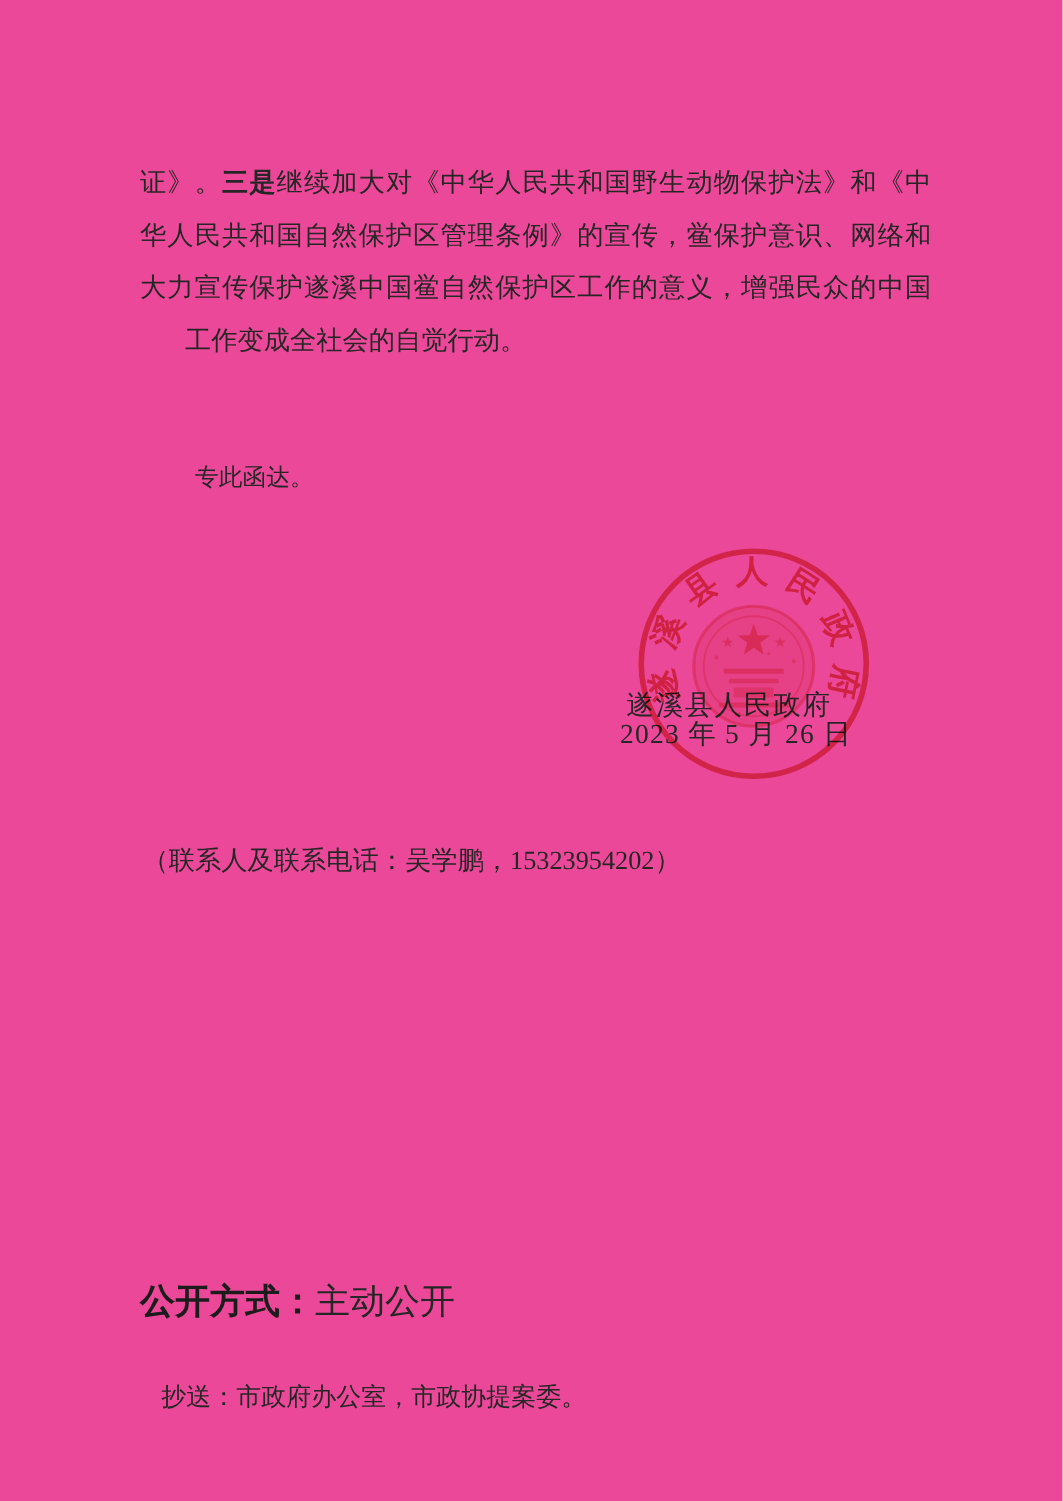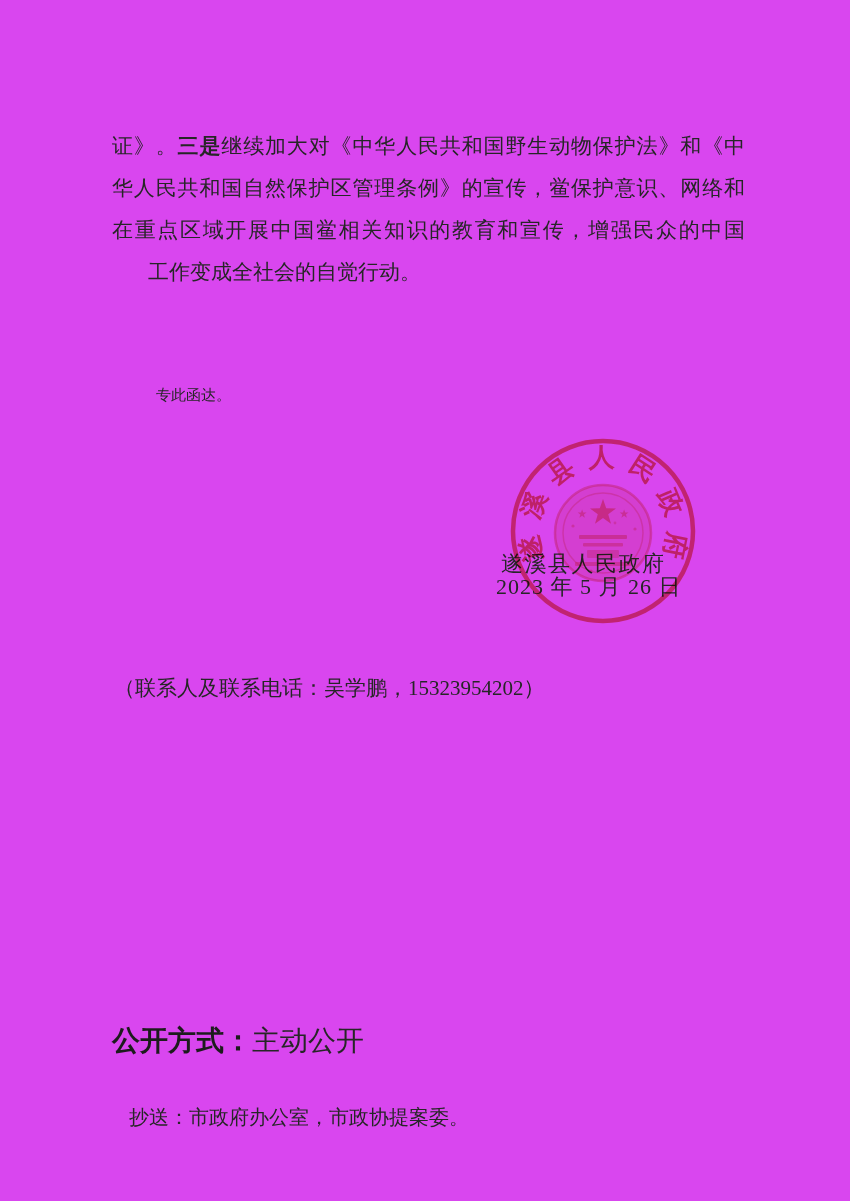--- a/index.html
+++ b/index.html
@@ -1,21 +1,21 @@
 <!DOCTYPE html>
 <html><head>
 <meta charset="utf-8">
 <style>
   html, body { margin: 0; padding: 0; background: #e8e8e8; }
   .page {
     position: relative;
     width: 850px;
     height: 1201px;
     margin: 0 auto;
-    background: #d946ef;
+    background: #ec4899;
     overflow: hidden;
     font-family: "Liberation Serif", serif;
     color: #262626;
   }
   
   .para {
     position: absolute;
     left: 112px;
     top: 125px;
     width: 633px;
@@ -28,22 +28,22 @@
     white-space: nowrap;
   }
   .para .line.last {
     text-align-last: left;
     margin-left: 36px;
   }
   .para .bold { font-weight: bold; }
   .closing {
     position: absolute;
     left: 156px;
-    top: 374px;
-    font-size: 15px;
+    top: 362px;
+    font-size: 19px;
     line-height: 42px;
   }
   
   .sig-org {
     position: absolute;
     left: 501px;
     top: 549px;
     font-size: 22px;
     letter-spacing: 1.5px;
     white-space: nowrap;
@@ -100,21 +100,21 @@
   }
 </style>
 </head>
 <body>
 
 <div class="page">
 
   <div class="para">
     <div class="line"><span>证》。</span><span class="bold">三是</span><span>继续加大对《中华人民共和国野生动物保护法》和《中</span></div>
     <div class="line">华人民共和国自然保护区管理条例》的宣传，鲎保护意识、网络和</div>
-    <div class="line">在重点区域开展中国鲎相关知识的教育和宣传，增强民众的中国</div>
+    <div class="line">大力宣传保护遂溪中国鲎自然保护区工作的意义，增强民众的中国</div>
     <div class="line last">工作变成全社会的自觉行动。</div>
   </div>
 
   <div class="closing">专此函达。</div>
 
   <div class="sig-org">遂溪县人民政府</div>
   <div class="sig-date">2023 年 5 月 26 日</div>
 
   <svg class="seal" viewBox="0 0 200 200" aria-hidden="true">
     <defs>

